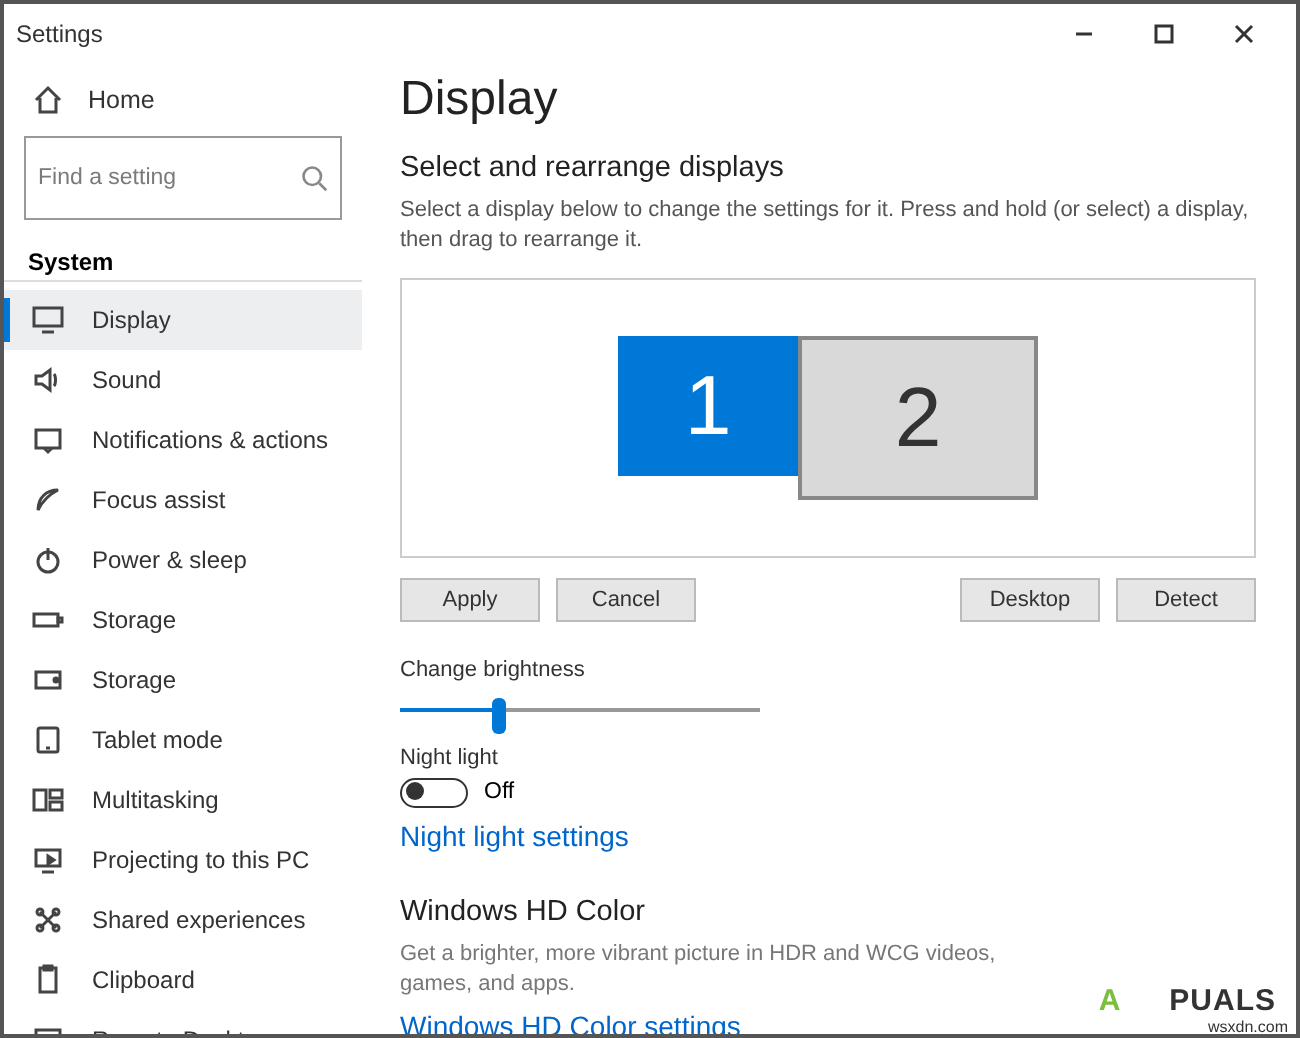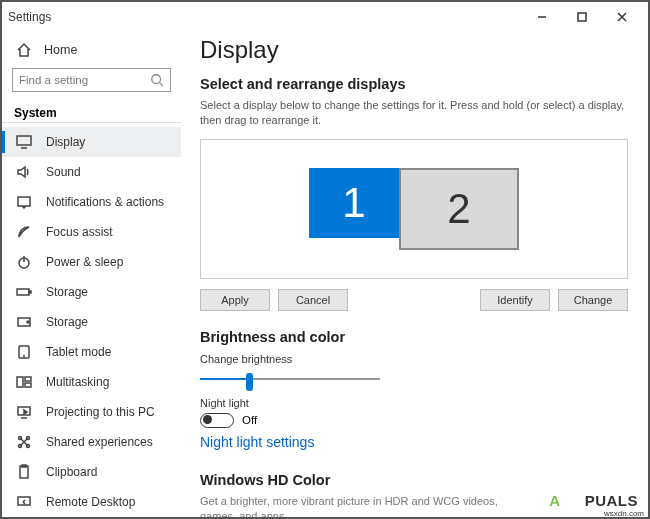--- a/index.html
+++ b/index.html
@@ -6,35 +6,35 @@
 body { width: 650px; height: 519px; background: #fff; border: 2px solid #555; position: relative; overflow: hidden; }
 .titlebar { height: 30px; display: flex; align-items: center; padding: 0 6px; font-size: 12px; color: #333; }
 .titlebar .title { flex: 0 0 auto; }
 .titlebar .spacer { flex: 1; }
 .win-btn { width: 40px; height: 24px; display: flex; align-items: center; justify-content: center; font-size: 10px; color: #333; }
 .win-btn svg { width: 10px; height: 10px; }
 .layout { display: flex; height: calc(100% - 30px); }
 .sidebar { width: 180px; border-right: 1px solid transparent; display: flex; flex-direction: column; padding-top: 4px; position: relative; }
 .home-row { display: flex; align-items: center; gap: 12px; padding: 6px 14px 10px 14px; font-size: 12.5px; color: #333; }
 .home-row .icon, .nav-item .icon { width: 16px; height: 16px; display:flex; align-items:center; justify-content:center; color:#444; }
-.search-box { margin: 0 10px 10px 10px; border: 1px solid #999; height: 24px; display: flex; align-items: center; padding: 0 6px; font-size: 11.5px; color: #888; background:#fff; }
+.search-box { margin: 0 10px 10px 10px; border: 1px solid #999; height: 42px; display: flex; align-items: center; padding: 0 6px; font-size: 11.5px; color: #888; background:#fff; }
 .search-box .ph { flex: 1; color:#7a7a7a; }
 .search-box .sicon { width:14px; height:14px; }
 .section-hdr { font-size: 12px; font-weight: 600; padding: 4px 12px 2px 12px; color:#000; border-bottom:1px solid #ddd; margin-bottom:4px;}
 .nav-scroll { flex:1; overflow-y: auto; }
 .nav-scroll::-webkit-scrollbar{width:8px;}
 .nav-scroll::-webkit-scrollbar-thumb{background:#ccc;}
 .nav-item { display:flex; align-items:center; gap:14px; padding:7px 14px; font-size:12px; color:#333; position:relative; }
 .nav-item.selected { background:#eceef0; }
 .nav-item.selected::before { content:""; position:absolute; left:0; top:4px; bottom:4px; width:3px; background:#0078d7; }
 .content { flex:1; overflow-y:auto; padding: 2px 20px 10px 18px; }
 .content::-webkit-scrollbar{width:8px;}
 .content::-webkit-scrollbar-thumb{background:#ccc;}
 h1.page { font-size: 24px; font-weight: 400; color:#222; margin: 2px 0 12px 0;}
-.subhdr { font-size: 14.5px; color:#222; margin: 4px 0 6px 0; font-weight:700;}
+.subhdr { font-size: 14.5px; color:#222; margin: 4px 0 6px 0; font-weight:400;}
 .desc { font-size: 11px; color:#555; margin-bottom: 10px; line-height:1.4;}
 .arrange-box { border:1px solid #ccc; height:140px; display:flex; align-items:center; justify-content:center; gap:0; background:#fff; }
 .mon { display:flex; align-items:center; justify-content:center; font-size:42px; font-weight:300; border:2px solid #0078d7;}
 .mon1 { width:90px; height:70px; background:#0078d7; color:#fff; margin-top:-12px;}
 .mon2 { width:120px; height:82px; background:#d9d9d9; color:#333; border-color:#888;}
 .btn-row { display:flex; gap:8px; margin:10px 0 18px 0; align-items:center;}
 .btn-row .gap { flex:1; }
 .btn { border:1px solid #bbb; background:#e6e6e6; font-size:11px; padding:4px 0; width:70px; text-align:center; color:#333;}
 .small-label { font-size:11px; color:#333; margin: 8px 0 4px 0;}
 .slider { width:180px; height:20px; position:relative; margin-bottom:8px;}
@@ -228,25 +228,24 @@
 
     <div class="arrange-box">
       <div class="mon mon1">1</div>
       <div class="mon mon2">2</div>
     </div>
 
     <div class="btn-row">
       <div class="btn">Apply</div>
       <div class="btn">Cancel</div>
       <div class="gap"></div>
-      <div class="btn">Identify</div>
-      <div class="btn">Change</div>
-    </div>
-
-    <div class="subhdr">Brightness and color</div>
+      <div class="btn">Desktop</div>
+      <div class="btn">Detect</div>
+    </div>
+
     <div class="small-label">Change brightness</div>
     <div class="slider">
       <div class="track"></div>
         <div class="track-fill"></div>
         <div class="thumb"></div>
     </div>
     <div class="small-label">Night light</div>
     <div class="toggle">
       <div class="sw">
           <div class="knob"></div>

